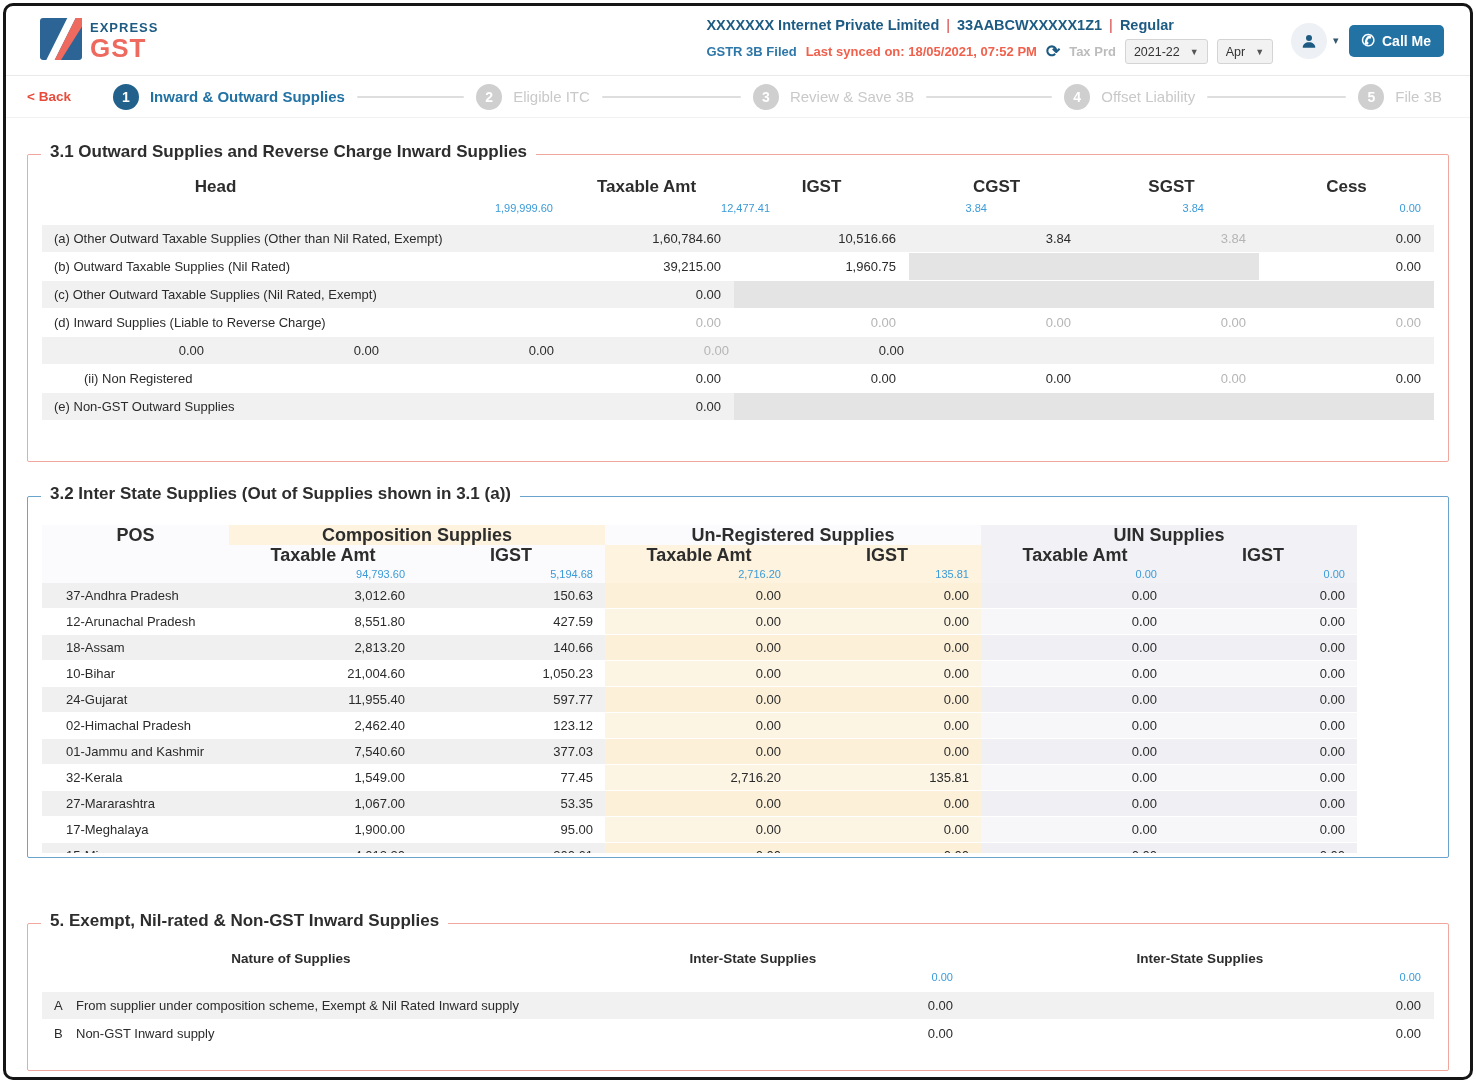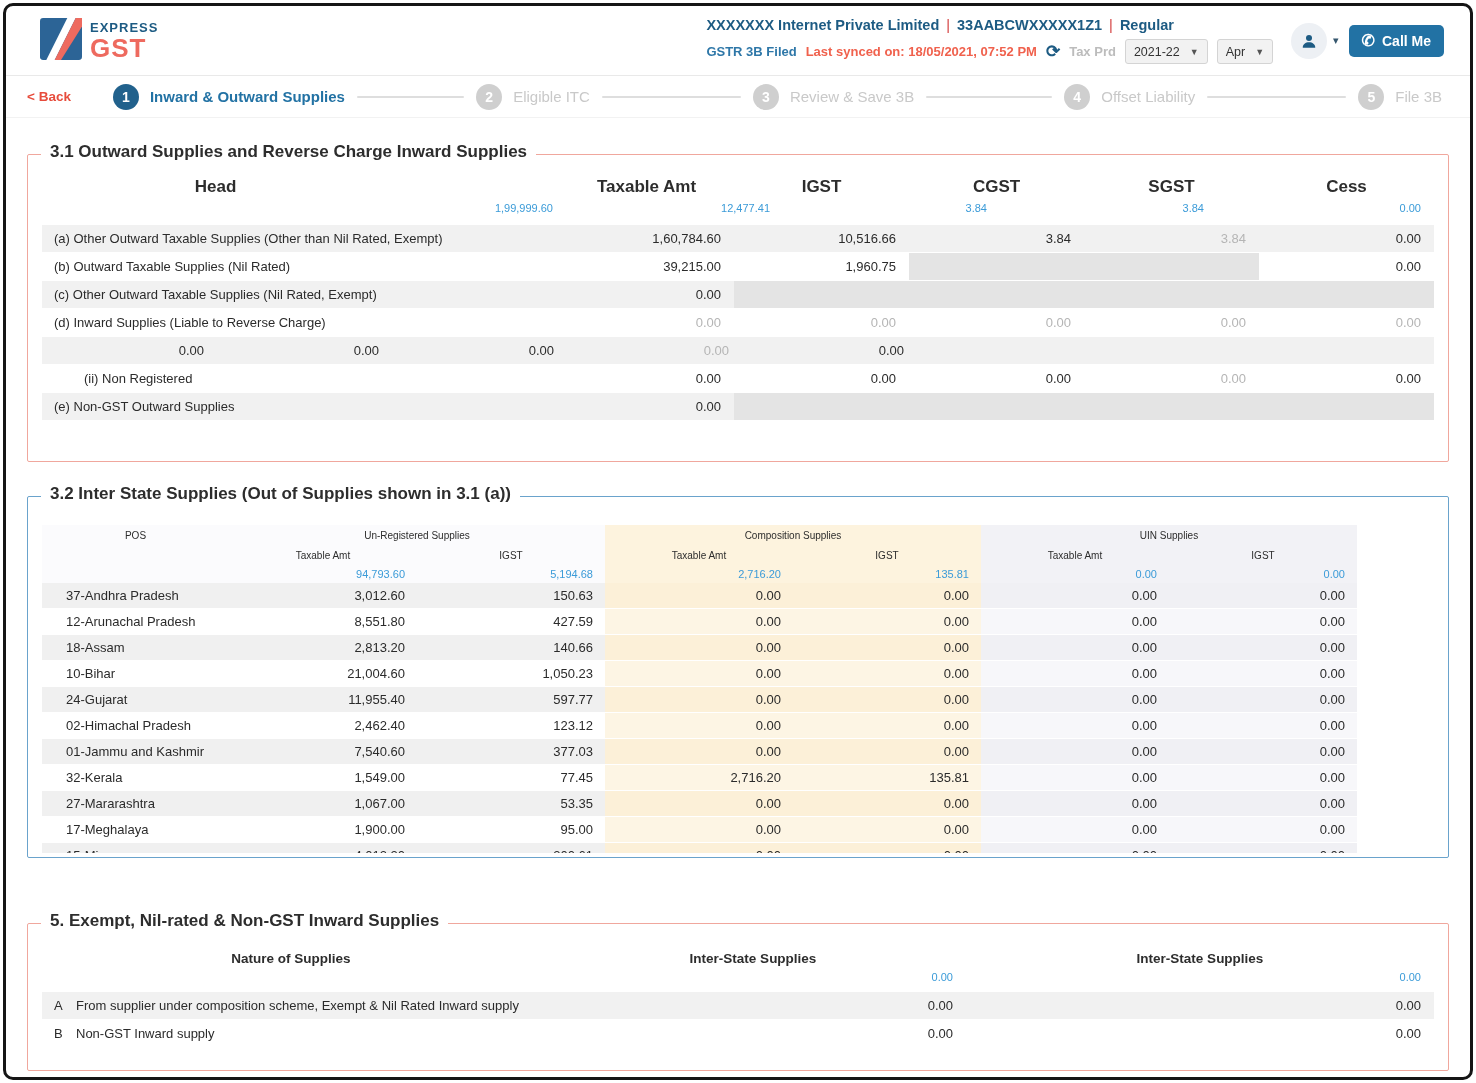--- a/index.html
+++ b/index.html
@@ -61,21 +61,21 @@
   .r31:nth-child(odd) { background:#f1f1f1; }
   .c-lab { flex:1; padding-left:12px; display:flex; align-items:center; }
   .c-lab.indent { padding-left:42px; }
   .c-val { width:175px; text-align:right; padding:0 13px 0 0; display:flex; align-items:center; justify-content:flex-end; }
   .muted { color:#b5b5b5; }
   .c-dis2 { width:350px; background:#e4e4e4; }
   .c-dis4 { width:700px; background:#e4e4e4; }
 
   
   .t32 { margin-top:12px; width:1315px; }
-  .h32 { display:flex; font-size:10px; font-weight:400; color:#2d2d2d; }
+  .h32 { display:flex; font-size:18px; font-weight:700; color:#2d2d2d; }
   .h32-pos { width:187px; text-align:center; }
   .h32-grp { width:376px; text-align:center; }
   .h32-sub { width:188px; text-align:center; }
   .bg-ur { background:#fbfbfd; }
   .bg-comp { background:#fdf3de; }
   .bg-uin { background:#f2f2f6; }
   .h32row1 { height:20px; display:flex; align-items:center; }
   .h32row1 > div { height:100%; display:flex; align-items:center; justify-content:center; }
   .h32row2 { height:20px; }
   .h32row2 > div { height:100%; display:flex; align-items:center; justify-content:center; }
@@ -254,22 +254,22 @@
         <div class="c-dis4"></div>
       </div>
     </div>
   </div>
 
   <div class="panel p-blue panel32">
     <div class="panel-title">3.2 Inter State Supplies (Out of Supplies shown in 3.1 (a))</div>
     <div class="t32">
       <div class="h32 h32row1">
         <div class="h32-pos bg-ur">POS</div>
+        <div class="h32-grp bg-comp">Composition Supplies</div>
         <div class="h32-grp bg-ur">Un-Registered Supplies</div>
-        <div class="h32-grp bg-comp">Composition Supplies</div>
         <div class="h32-grp bg-uin">UIN Supplies</div>
       </div>
       <div class="h32 h32row2">
         <div class="h32-pos bg-ur"></div>
         <div class="h32-sub bg-ur">Taxable Amt</div>
         <div class="h32-sub bg-ur">IGST</div>
         <div class="h32-sub bg-comp">Taxable Amt</div>
         <div class="h32-sub bg-comp">IGST</div>
         <div class="h32-sub bg-uin">Taxable Amt</div>
         <div class="h32-sub bg-uin">IGST</div>

